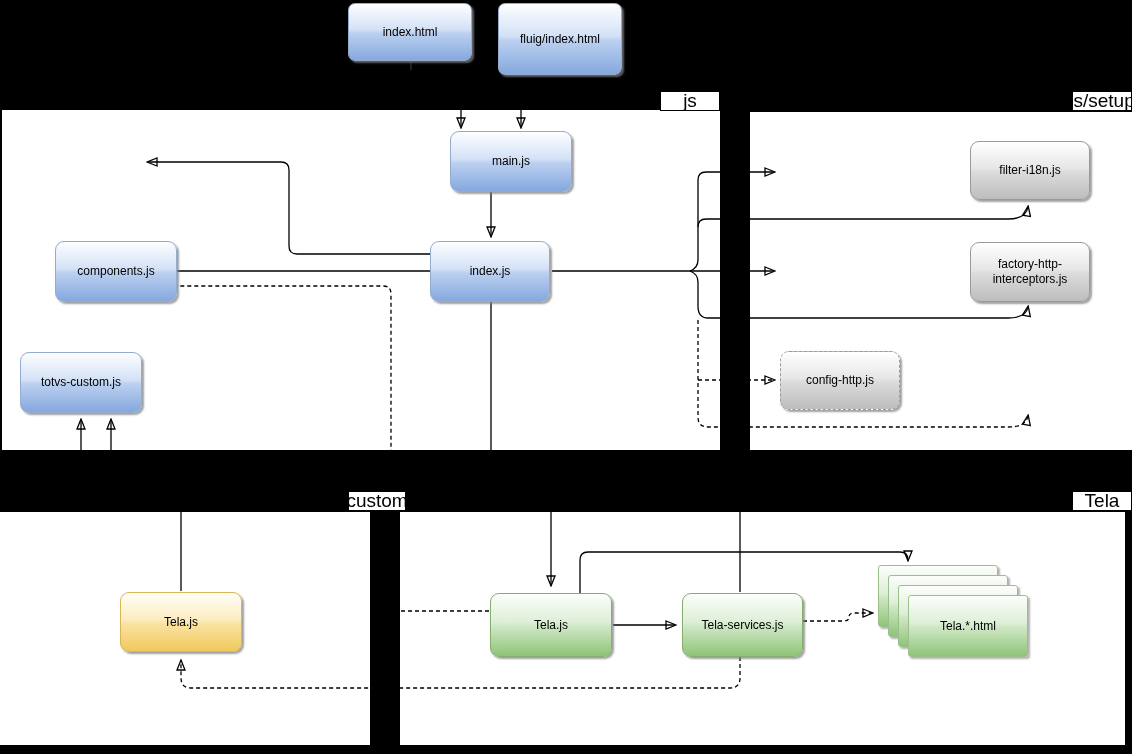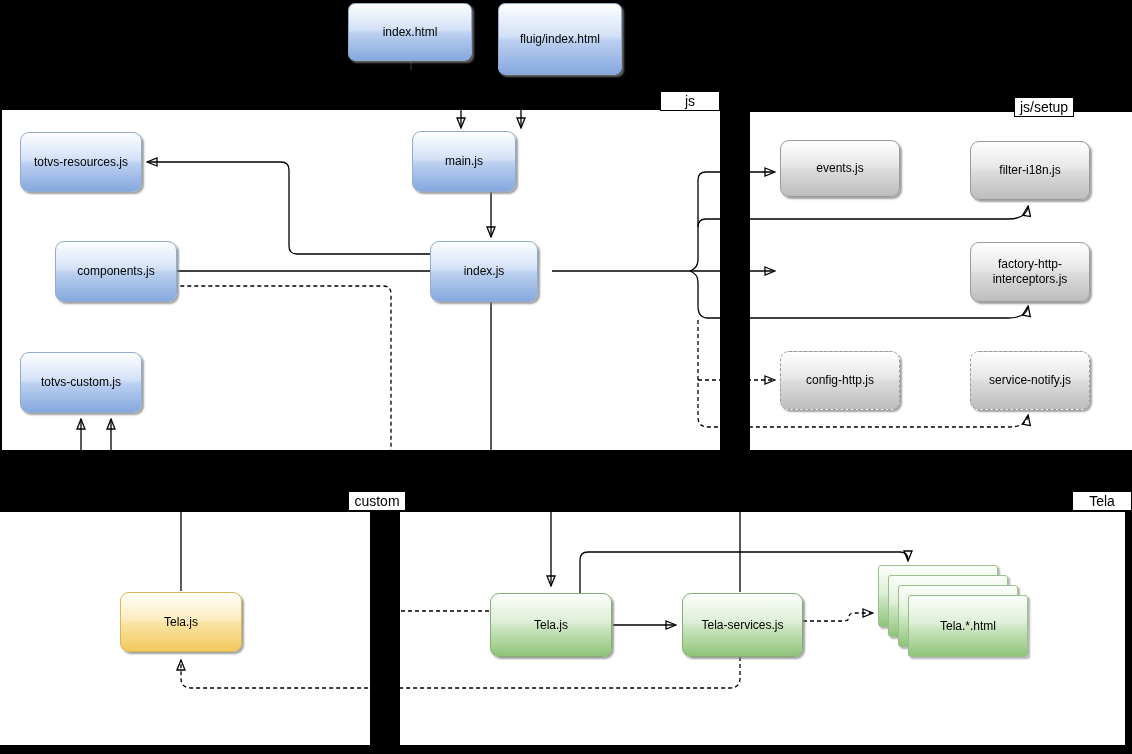--- a/index.html
+++ b/index.html
@@ -1,20 +1,20 @@
 <!DOCTYPE html>
 <html><head>
 <meta charset="utf-8">
 <style>
   html,body{margin:0;padding:0;background:#000;}
   #stage{position:relative;width:1132px;height:754px;background:#000;overflow:hidden;
          font-family:"Liberation Sans",sans-serif;color:#000;}
   .panel{position:absolute;background:#fff;}
   .tab{position:absolute;background:#fff;border:1px solid #000;box-sizing:border-box;
-       display:flex;align-items:center;justify-content:center;font-size:14px;z-index:3;}
+       display:flex;align-items:center;justify-content:center;font-size:19px;z-index:3;}
   .node{position:absolute;border-radius:9px;box-sizing:border-box;z-index:4;
         display:flex;align-items:center;justify-content:center;text-align:center;
         font-size:12px;line-height:1.25;
         box-shadow:2px 2px 2px rgba(130,130,130,0.75);}
   .node.blue{background:linear-gradient(180deg,#fdfeff 0%,#d3e1f6 46%,#bcd0f0 52%,#85a8de 100%);
              border:1px solid #93abce;}
   .node.gray{background:linear-gradient(180deg,#ffffff 0%,#e6e6e6 46%,#dcdcdc 52%,#bdbdbd 100%);
              border:1px solid #9a9a9a;}
   .node.gray.dashed{border:1px dashed #9a9a9a;}
   .node.green{background:linear-gradient(180deg,#fcfefb 0%,#ddeed6 46%,#cfe7c5 52%,#8fc478 100%);
@@ -35,21 +35,21 @@
 <div id="stage">
 
   <div class="panel" style="left:2px;top:110px;width:718px;height:340px;"></div>
   <div class="panel" style="left:750px;top:112px;width:382px;height:338px;"></div>
   <div class="panel" style="left:0px;top:512px;width:370px;height:233px;"></div>
   <div class="panel" style="left:400px;top:512px;width:725px;height:233px;"></div>
 
   <div class="tab" style="left:660px;top:91px;width:60px;height:20px;">
     <span>js</span>
     </div>
-  <div class="tab" style="left:1014px;top:91px;width:60px;height:20px;margin-top:6px;">
+  <div class="tab" style="left:1072px;top:91px;width:60px;height:20px;">
     <span>js/setup</span>
     </div>
   <div class="tab" style="left:312px;top:491px;width:58px;height:20px;margin-left:36px;">
     <span>custom</span>
     </div>
   <div class="tab" style="left:1072px;top:491px;width:60px;height:20px;">
     <span>Tela</span>
     </div>
 
   <svg class="edges" width="1132" height="754" viewBox="0 0 1132 754">
@@ -86,50 +86,41 @@
     <path class="dash" d="M740,657 V678 Q740,688 730,688 H191 Q181,688 181,678 V661" marker-end="url(#arrow)"></path>
   </svg>
 
   <div class="node blue" style="left:348px;top:3px;width:124px;height:58px;border-radius:7px;">
     <span>index.html</span>
     </div>
   <div class="node blue" style="left:498px;top:3px;width:124px;height:72px;border-radius:7px;">
     <span>fluig/index.html</span>
     </div>
 
-  <div class="node blue" style="left:20px;top:132px;width:122px;height:60px;">
-    <span>totvs-resources.js</span>
-    </div>
-  <div class="node blue" style="left:412px;top:131px;width:104px;height:61px;">
+  <div class="node blue" style="left:450px;top:131px;width:122px;height:61px;">
     <span>main.js</span>
     </div>
-  <div class="node blue" style="left:430px;top:241px;width:108px;height:61px;">
+  <div class="node blue" style="left:430px;top:241px;width:120px;height:61px;">
     <span>index.js</span>
     </div>
   <div class="node blue" style="left:20px;top:241px;width:122px;height:61px;margin-left:35px;">
     <span>components.js</span>
     </div>
   <div class="node blue" style="left:20px;top:352px;width:122px;height:61px;">
     <span>totvs-custom.js</span>
     </div>
 
-  <div class="node gray" style="left:780px;top:140px;width:120px;height:57px;">
-    <span>events.js</span>
-    </div>
   <div class="node gray" style="left:970px;top:141px;width:120px;height:59px;">
     <span>filter-i18n.js</span>
     </div>
   <div class="node gray" style="left:970px;top:242px;width:120px;height:60px;padding:4px 8px;">
     <span>factory-http-interceptors.js</span>
     </div>
   <div class="node gray dashed" style="left:780px;top:351px;width:120px;height:59px;">
     <span>config-http.js</span>
-    </div>
-  <div class="node gray dashed" style="left:970px;top:351px;width:120px;height:59px;">
-    <span>service-notify.js</span>
     </div>
 
   <div class="node yellow" style="left:120px;top:592px;width:122px;height:60px;">
     <span>Tela.js</span>
     </div>
 
   <div class="node green" style="left:490px;top:593px;width:122px;height:64px;">
     <span>Tela.js</span>
     </div>
   <div class="node green" style="left:682px;top:593px;width:121px;height:64px;">

